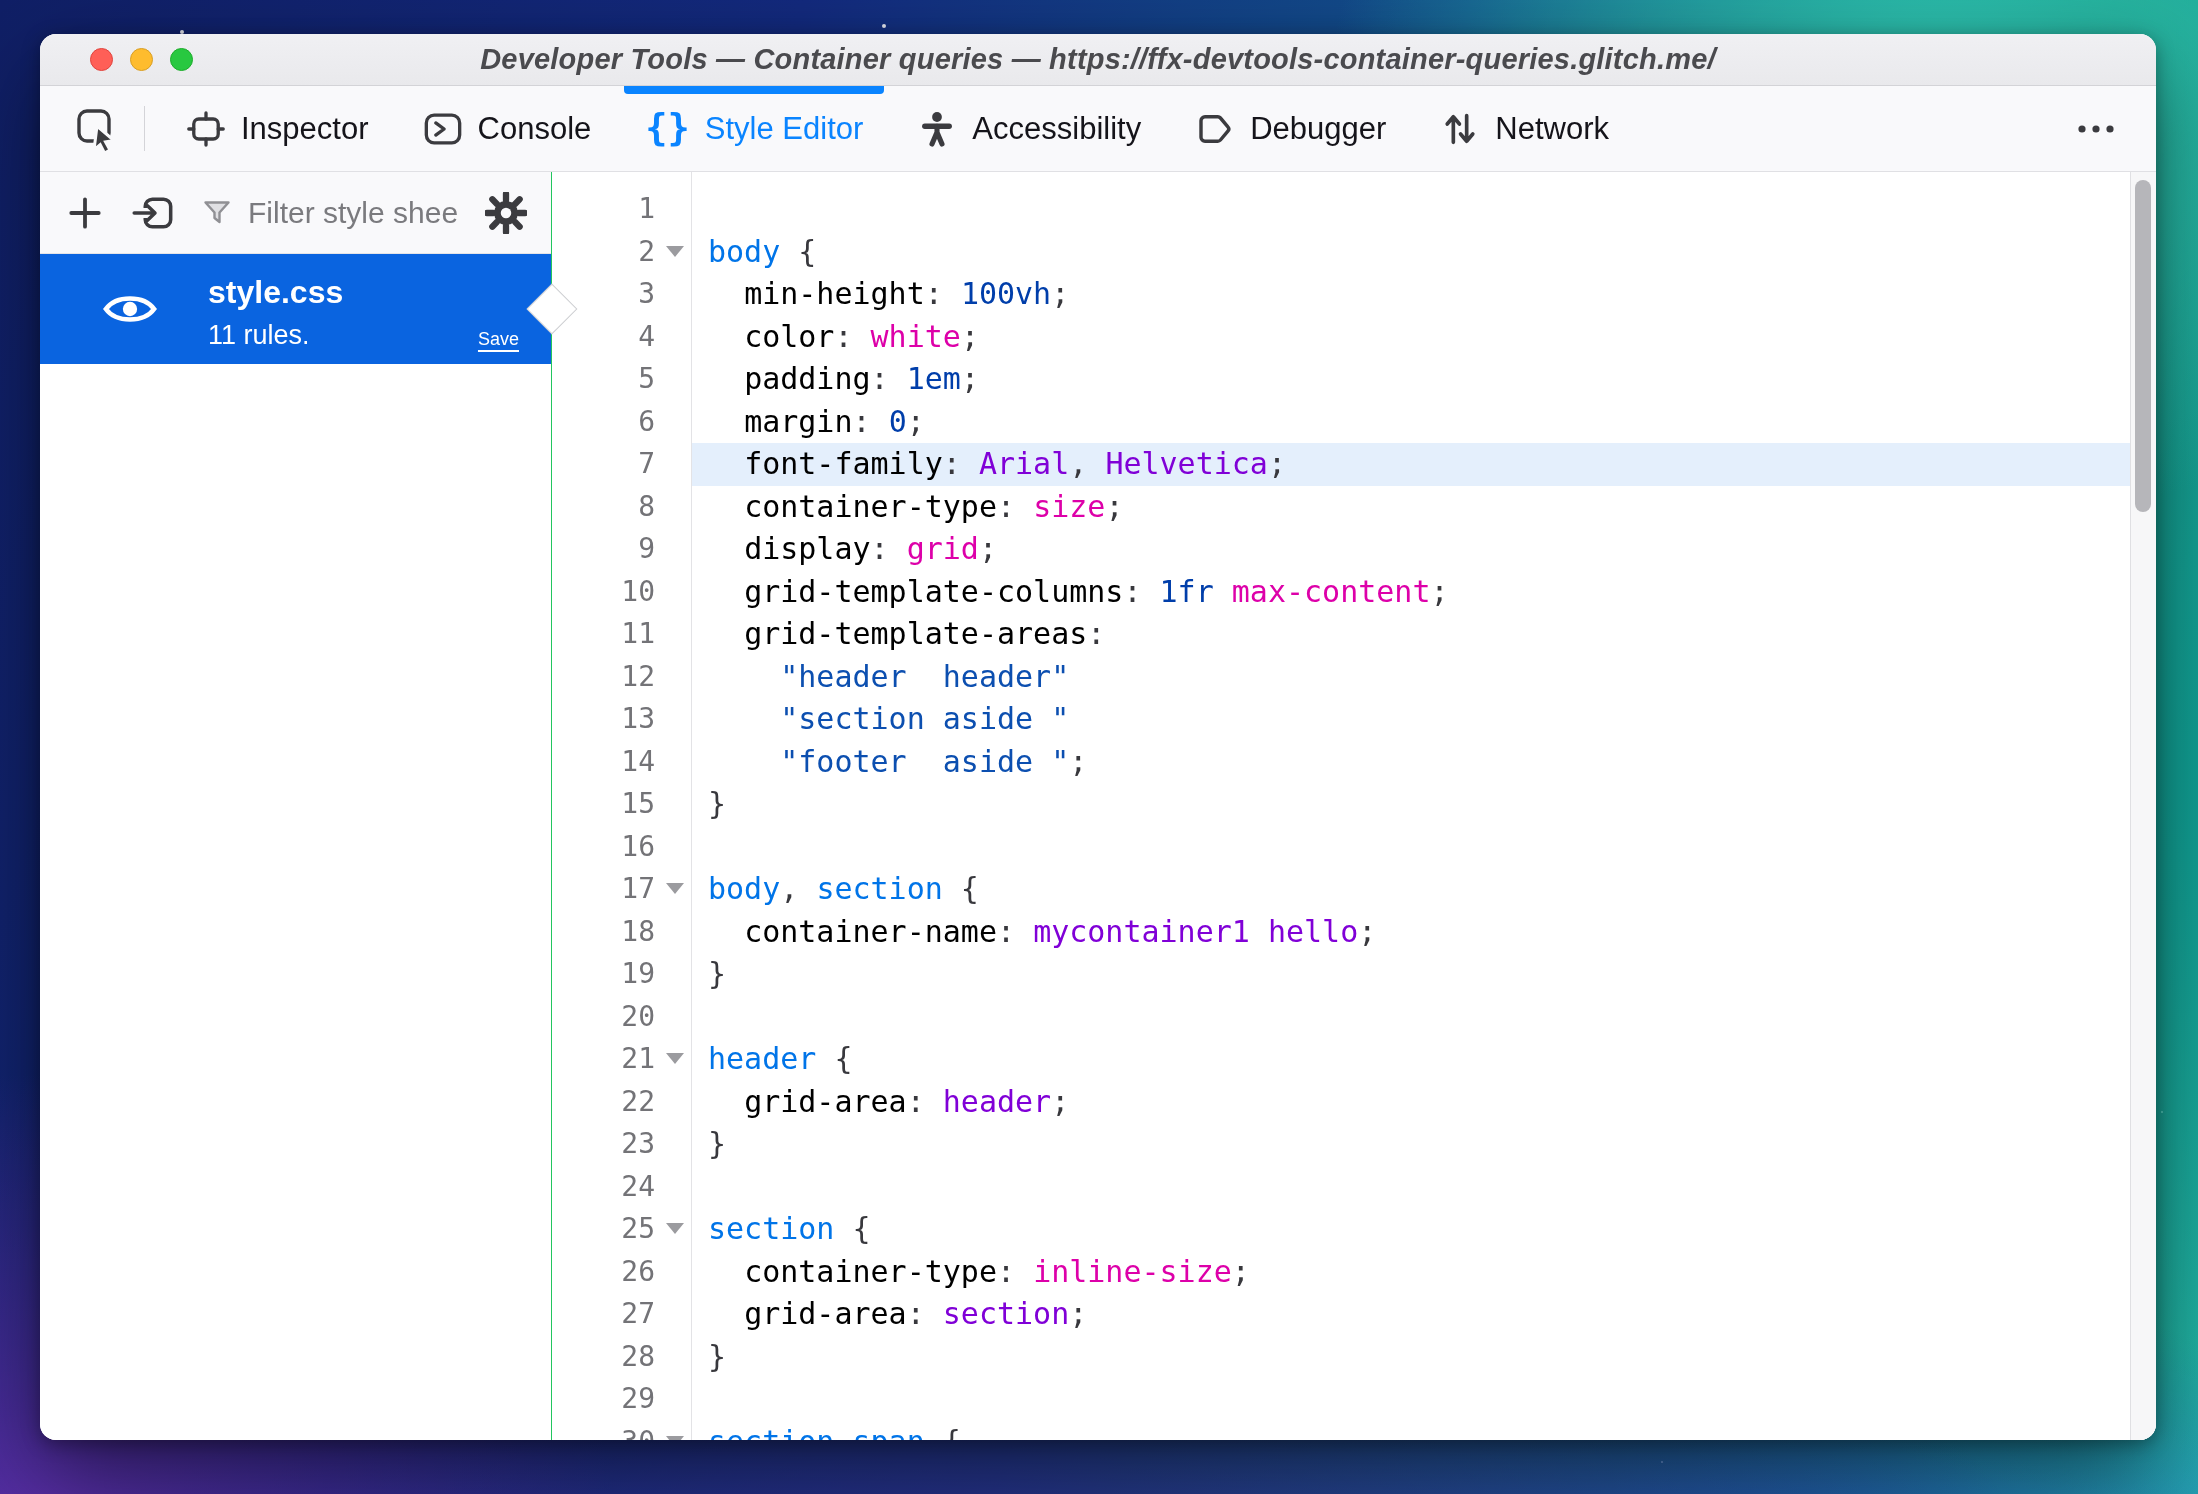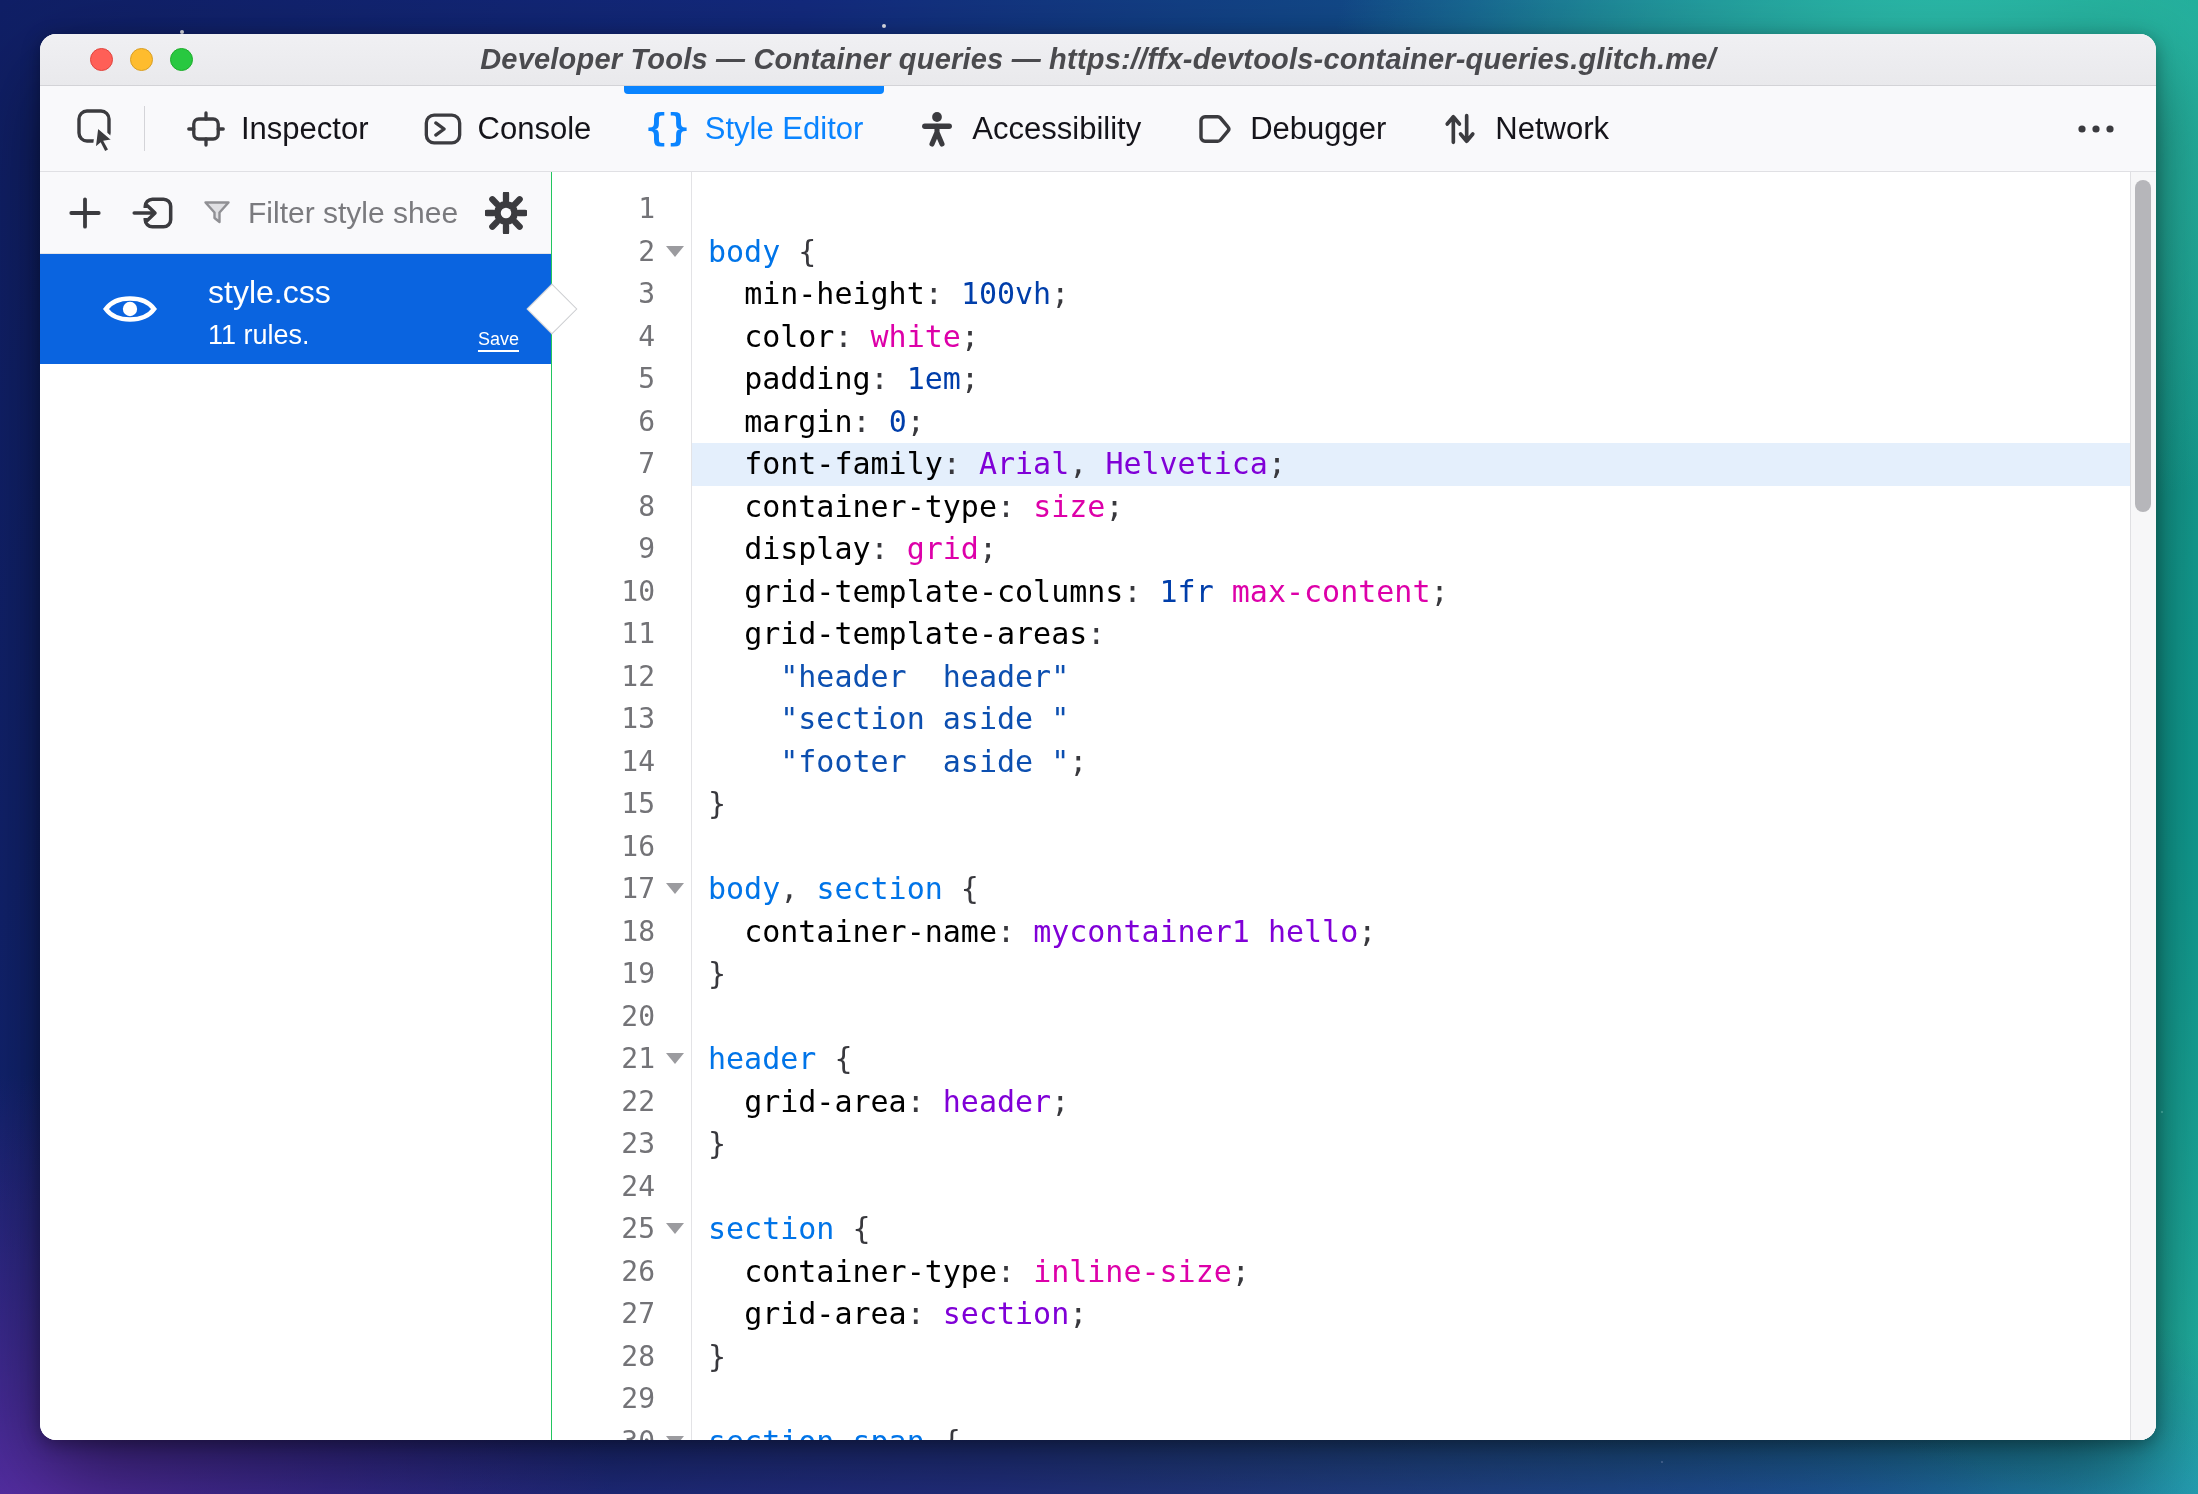--- a/index.html
+++ b/index.html
@@ -85,21 +85,21 @@
   .filter-input {
     border:none; outline:none; background:transparent; flex:1; min-width:0;
     font-family:"Liberation Sans", sans-serif; font-size:30px; color:#38383d;
   }
   .filter-input::placeholder { color:#7a7a7e; opacity:1; }
 
   .sheet {
     height:110px; background:#0a64e0; color:#fff; position:relative; cursor:pointer;
   }
   .sheet .eye { position:absolute; left:62px; top:50%; transform:translateY(-50%); }
-  .sheet-name { position:absolute; left:168px; top:20px; font-size:32px; }
+  .sheet-name { position:absolute; left:168px; top:20px; font-size:32px;font-weight:bold; }
   .sheet-rules { position:absolute; left:168px; top:66px; font-size:27px; }
   .sheet-save {
     position:absolute; right:32px; bottom:14px; font-size:18px;
     text-decoration:underline; text-underline-offset:5px; text-decoration-thickness:2px; cursor:pointer;
   }
   .sheet-notch {
     position:absolute; right:-19px; top:50%; width:36px; height:36px;
     transform:translateY(-50%) rotate(45deg);
     background:#fff; border:1px solid #cdced2; z-index:3;
   }

